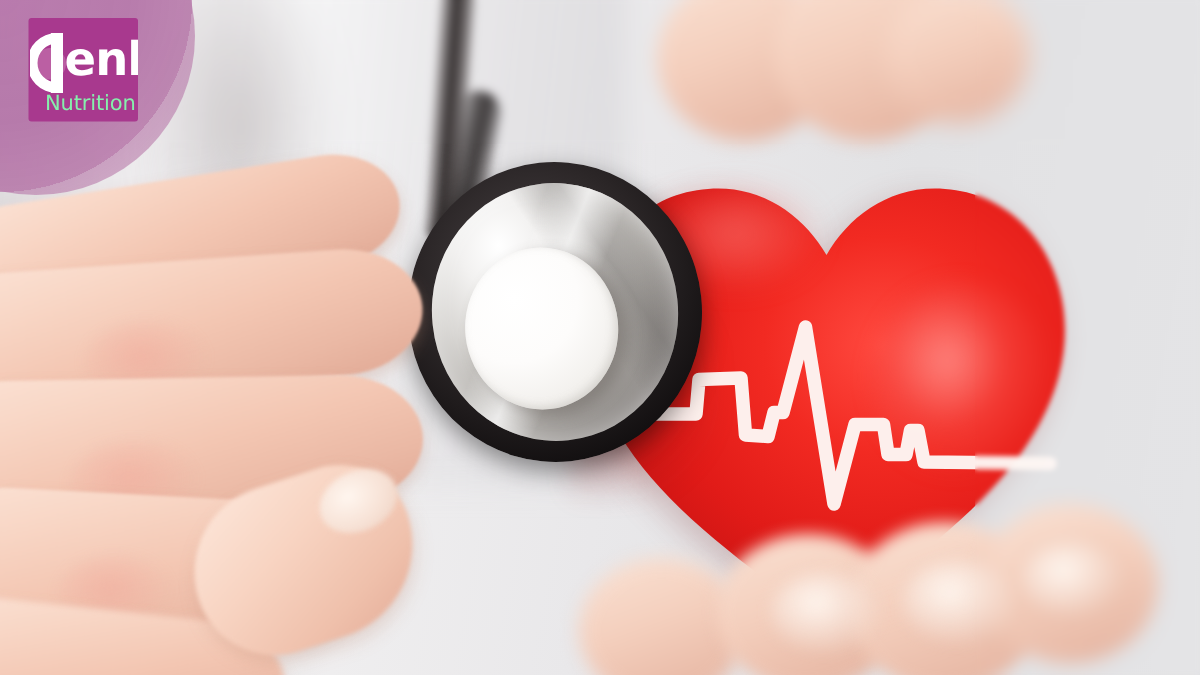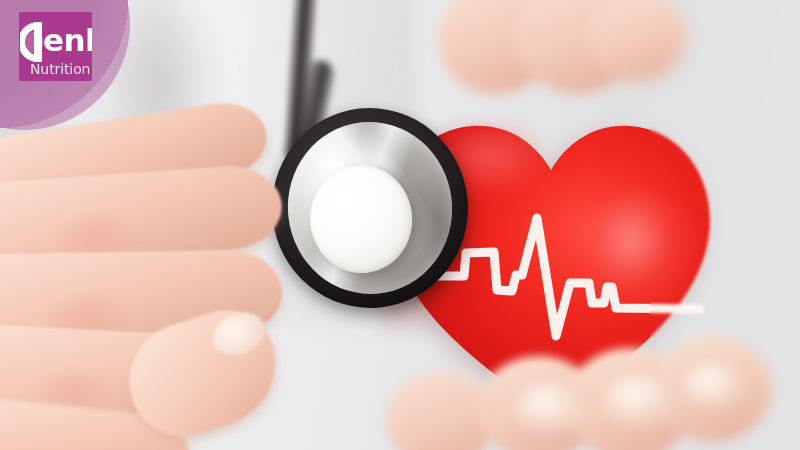--- a/index.html
+++ b/index.html
@@ -365,21 +365,21 @@
     color: #ffffff;
     letter-spacing: -0.6px;
     font-family: "DejaVu Sans", sans-serif;
   }
   .logo-nutrition {
     position: absolute;
     left: 11px;
     top: 49px;
     font-size: 14px;
     line-height: 16px;
-    color: #e5e5e5;
+    color: #86efac;
     letter-spacing: -0.1px;
     font-family: "DejaVu Sans", sans-serif;
   }
 
   
   .dof-top {
     position: absolute;
     left: 0; top: 0; width: 800px; height: 96px;
     pointer-events: none;
     backdrop-filter: blur(1.4px);

